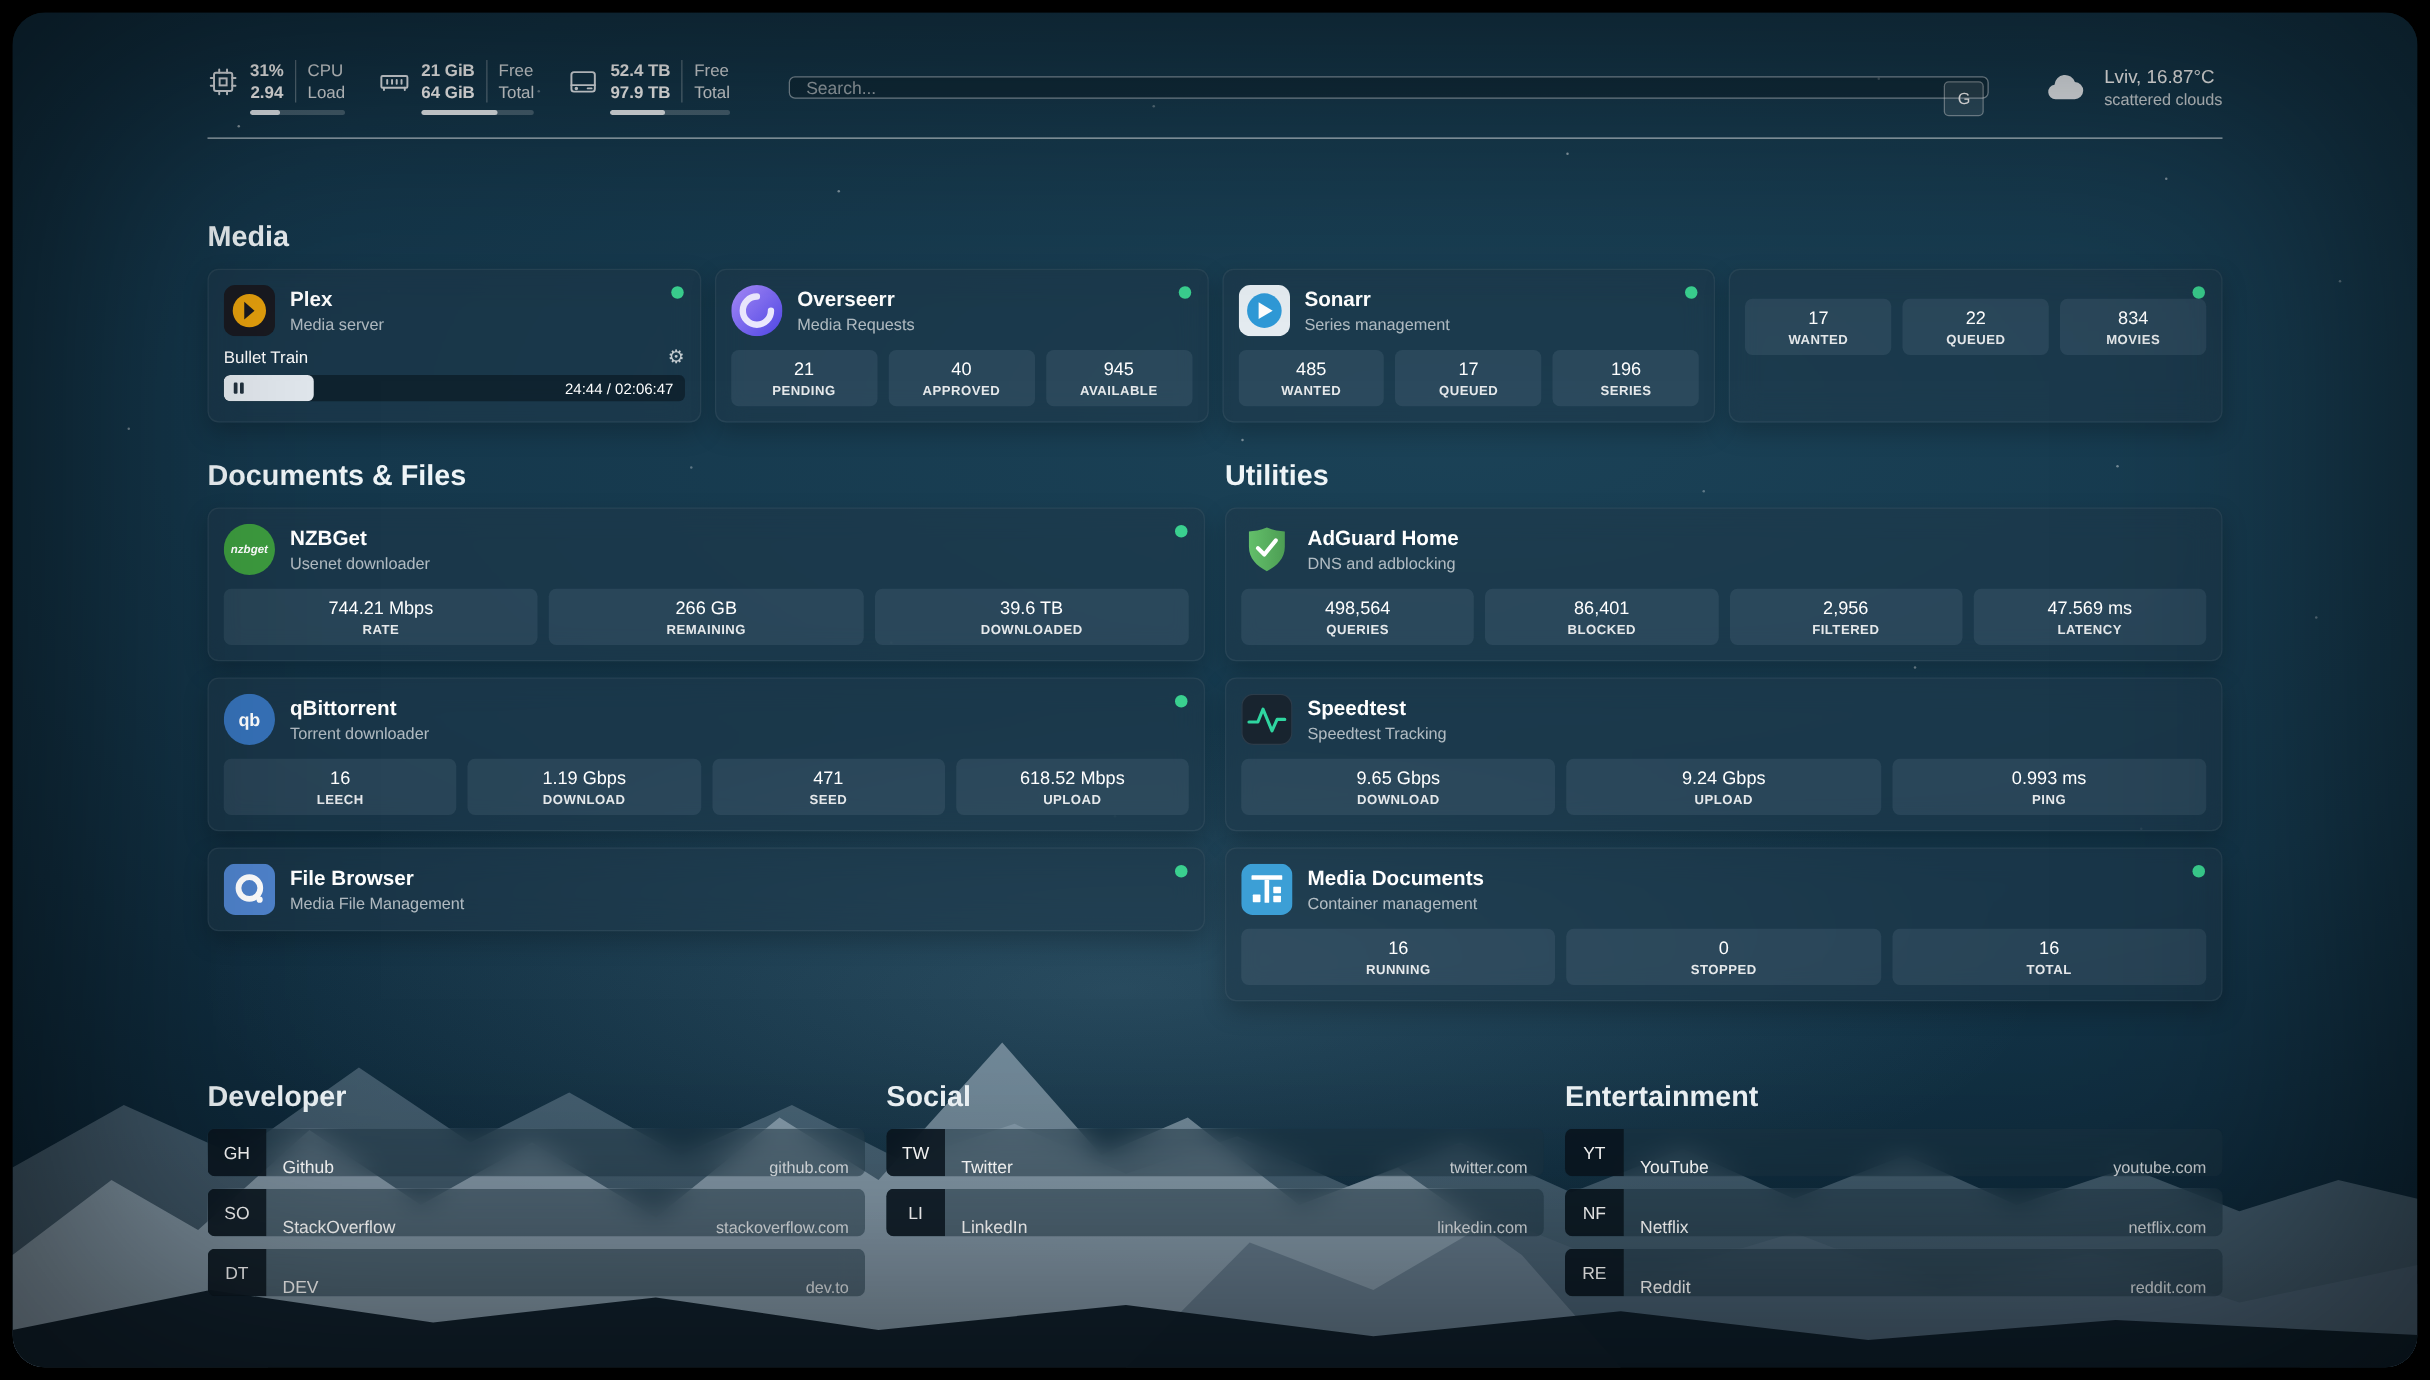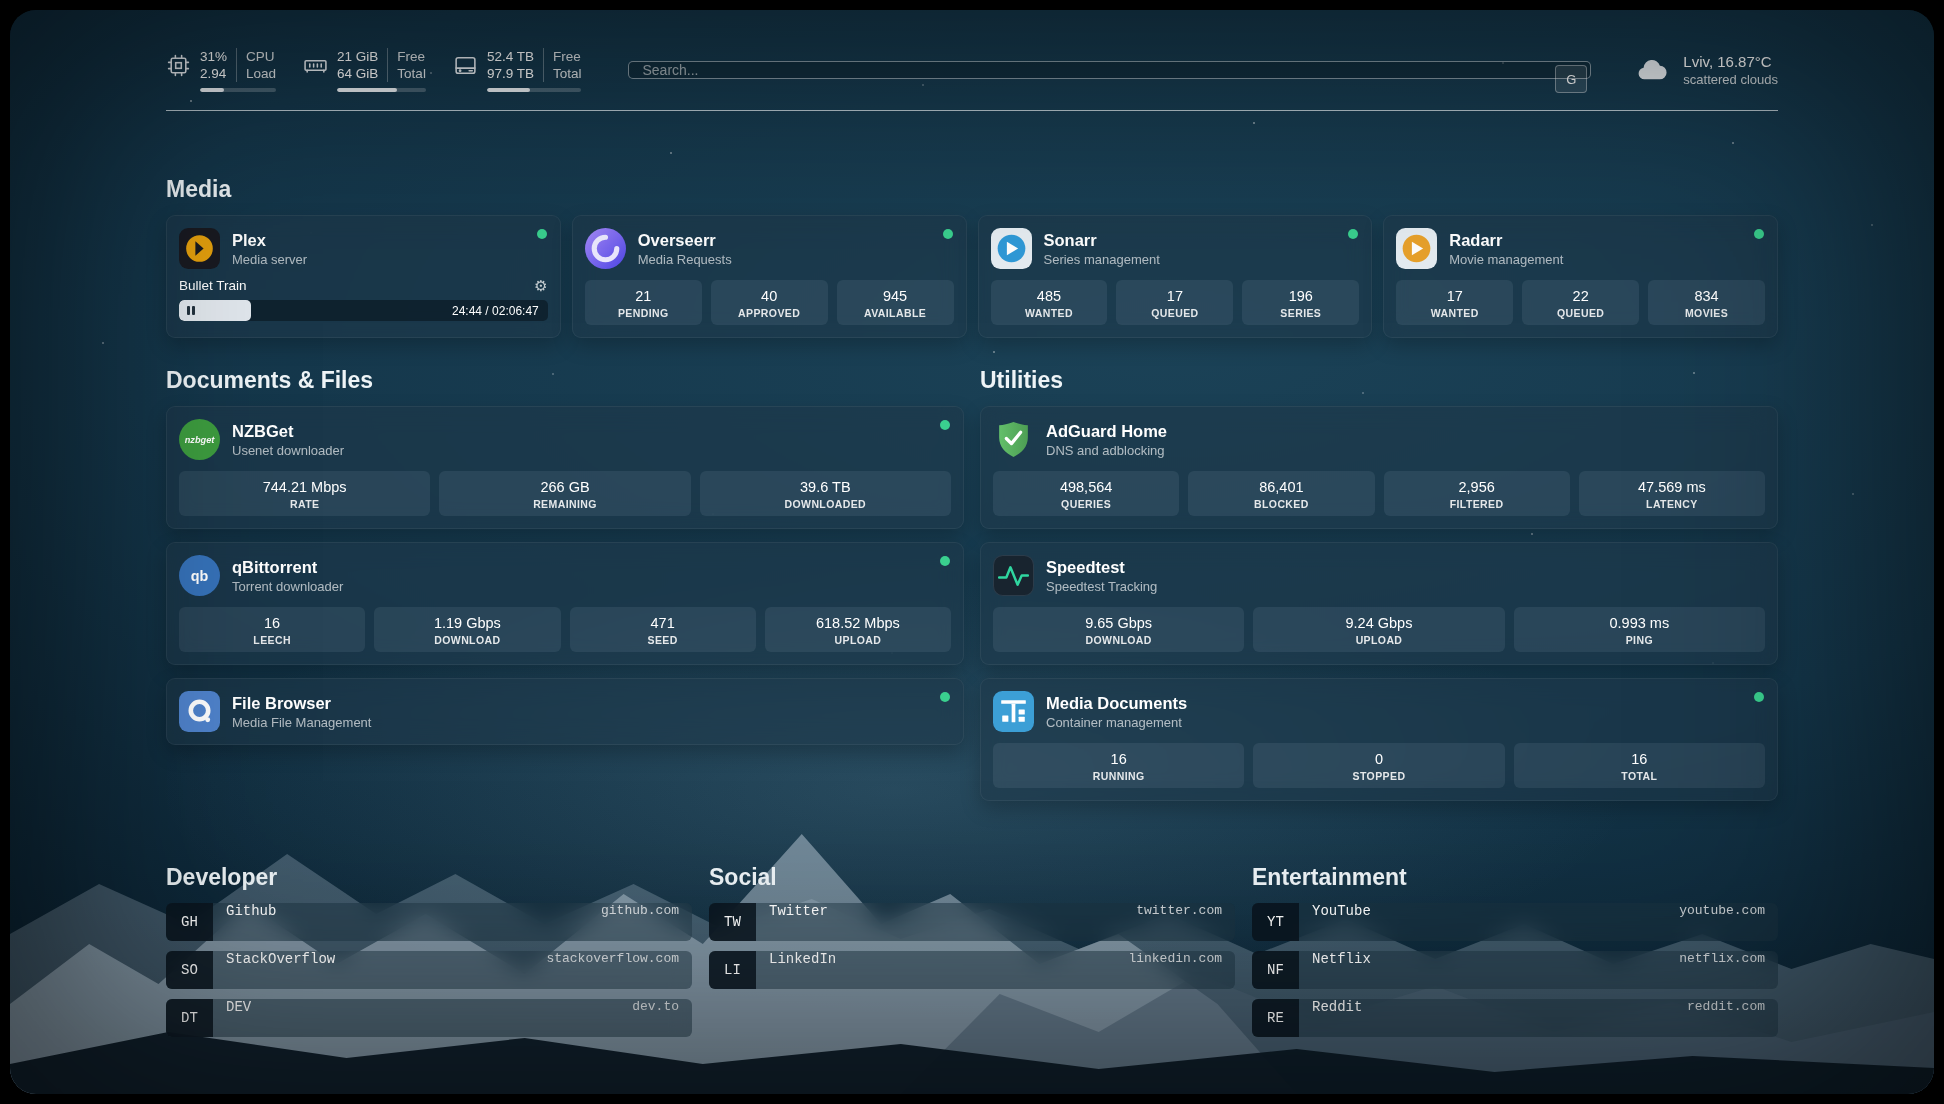--- a/index.html
+++ b/index.html
@@ -30,21 +30,21 @@
   .mountains{position:absolute;left:0;bottom:0;width:100%;height:330px;z-index:1;}
   .content{position:relative;width:1612px;margin:0 auto;padding-top:38px;z-index:2;}
 
   
   .topbar{display:flex;align-items:center;}
   .metric{display:flex;align-items:flex-start;gap:9px;margin-right:27px;}
   .m-icon{width:25px;height:25px;margin-top:5px;flex-shrink:0;}
   .m-body{display:flex;flex-direction:column;}
   .m-grid{display:flex;gap:9px;align-items:stretch;}
   .m-col{display:flex;flex-direction:column;font-size:13.5px;line-height:17px;}
-  .m-col.vals{color:#fff;font-weight:400;}
+  .m-col.vals{color:#fff;font-weight:700;align-items:center;}
   .m-col.labs{color:rgba(255,255,255,.85);}
   .m-divider{width:1px;background:rgba(255,255,255,.3);}
   .m-bar{margin-top:6px;height:4px;border-radius:2px;background:rgba(255,255,255,.22);overflow:hidden;}
   .m-fill{height:100%;background:#e9eef2;border-radius:2px;}
   .search-wrap{flex:1;position:relative;margin:0 42px 0 20px;}
   .search{width:100%;height:18px;box-sizing:border-box;background:rgba(10,25,35,.35);
     border:1px solid rgba(225,235,242,.55);border-radius:5px;color:#fff;
     padding:0 46px 0 13px;font-size:14px;font-family:inherit;outline:none;}
   .search::placeholder{color:rgba(255,255,255,.6);}
   .search-engine{position:absolute;right:4px;top:4px;width:30px;height:26px;border-radius:4px;
@@ -82,22 +82,22 @@
     display:flex;align-items:center;gap:2.5px;padding-left:8px;box-sizing:border-box;}
   .pb{width:2.5px;height:9px;background:#22323e;border-radius:1px;}
   .plex-time{position:absolute;right:9px;top:0;bottom:0;display:flex;align-items:center;font-size:12px;color:#fff;}
 
   .mid-grid{display:grid;grid-template-columns:1fr 1fr;gap:16px;margin-top:28px;}
   .card-stack{display:flex;flex-direction:column;gap:13px;margin-top:12px;}
 
   
   .bottom-grid{display:grid;grid-template-columns:repeat(3,1fr);gap:17px;margin-top:62px;}
   .bm-list{display:flex;flex-direction:column;gap:10px;margin-top:12px;}
-  .bm{display:flex;align-items:flex-start;height:38px;background:rgba(28,52,66,.5);border-radius:6px;
-    overflow:hidden;cursor:pointer;backdrop-filter:blur(10px);font-family:Liberation Mono, monospace;-webkit-backdrop-filter:blur(10px);}
+  .bm{display:flex;align-items:flex-end;height:38px;background:rgba(28,52,66,.5);border-radius:6px;
+    overflow:hidden;cursor:pointer;backdrop-filter:blur(10px);-webkit-backdrop-filter:blur(10px);}
   .bm-abbr{width:47px;align-self:stretch;background:rgba(8,20,28,.82);color:#fff;
     display:flex;align-items:center;justify-content:center;font-size:14px;flex-shrink:0;}
   .bm-name{margin-left:13px;font-size:14px;color:#fff;}
   .bm-domain{margin-left:auto;margin-right:13px;font-size:13px;color:rgba(255,255,255,.78);}
 </style>
 </head>
 <body>
 
 <div class="screen">
   <div class="canvas">
@@ -303,33 +303,20 @@
               </div>
               <div class="stat">
                 <div class="stat-value">196</div>
                 <div class="stat-label">SERIES</div>
               </div>
             </div>
           </div>
 
           <div class="card">
             <span class="dot"></span>
-            <div class="card-head">
-              <div class="icon">
-                <svg viewBox="0 0 40 40" width="41" height="41">
-                  <rect width="40" height="40" rx="9" fill="#e6edf2"></rect>
-                  <circle cx="20" cy="20" r="13.5" fill="#e9a22b"></circle>
-                  <path d="M15.5 13.5l11 6.5-11 6.5z" fill="#fff"></path>
-                </svg>
-              </div>
-              <div>
-                <div class="s-name">Radarr</div>
-                <div class="s-desc">Movie management</div>
-              </div>
-            </div>
             <div class="stats">
               <div class="stat">
                 <div class="stat-value">17</div>
                 <div class="stat-label">WANTED</div>
               </div>
               <div class="stat">
                 <div class="stat-value">22</div>
                 <div class="stat-label">QUEUED</div>
               </div>
               <div class="stat">

